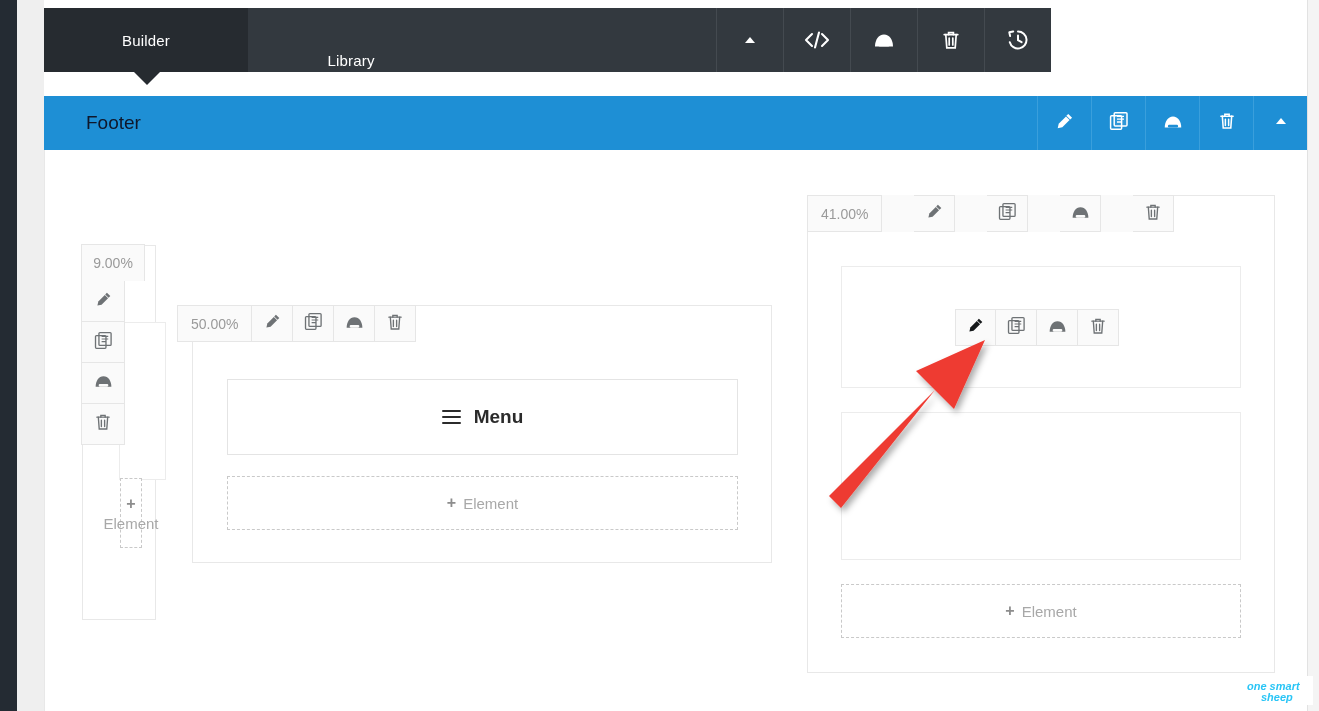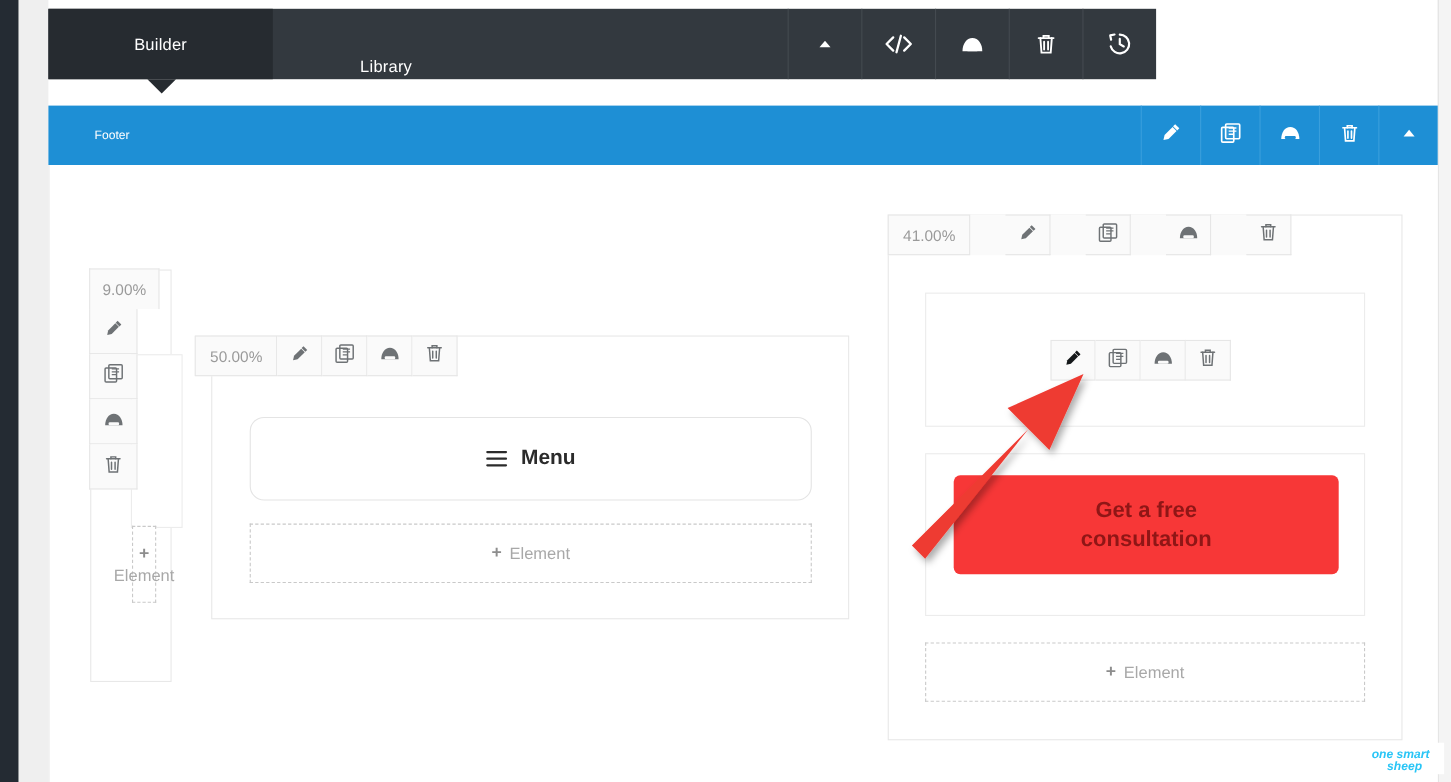--- a/index.html
+++ b/index.html
@@ -55,21 +55,21 @@
   .tool-btn svg { display: block; }
 
   
   .section-bar {
     position: absolute; left: 44px; top: 96px; width: 1263px; height: 54px;
     background: #1e8fd5;
   }
   .section-title {
     position: absolute; left: 42px; top: 0; height: 54px;
     display: flex; align-items: center;
-    color: #ffffff; font-size: 11px;
+    color: #0f172a; font-size: 19px;
   }
   .section-tools { position: absolute; right: 0; top: 0; height: 54px; display: flex; }
   .sec-btn {
     width: 54px; height: 54px;
     display: flex; align-items: center; justify-content: center;
     border-left: 1px solid #3a9fdc;
     color: #ffffff; cursor: pointer;
   }
 
   
@@ -377,21 +377,21 @@
           <svg width="18" height="20" viewBox="0 0 20 22" fill="none" stroke="#6e7275" stroke-width="1.5" stroke-linecap="round">
             <path d="M3.2 5.6 h13.6"></path>
             <path d="M7.6 5.6 V3.6 h4.8 v2"></path>
             <path d="M4.8 5.6 l1 13.2 h8.4 l1 -13.2"></path>
             <path d="M8.2 9 v7 M11.8 9 v7"></path>
           </svg>
         </span>
       </div>
     </div>
 
-    <div class="menu-el" style="left:182px; top:229px; width:511px; height:76px;border-radius:13px;">
+    <div class="menu-el" style="left:182px; top:229px; width:511px; height:76px;">
       <span class="burger">
         <i></i>
           <i></i>
           <i></i>
       </span>
       <span>Menu</span>
     </div>
 
     <div class="add-el" style="left:182px; top:326px; width:511px; height:54px;">
       <span class="plus">+</span>
@@ -478,26 +478,20 @@
             <path d="M7.6 5.6 V3.6 h4.8 v2"></path>
             <path d="M4.8 5.6 l1 13.2 h8.4 l1 -13.2"></path>
             <path d="M8.2 9 v7 M11.8 9 v7"></path>
           </svg>
         </span>
       </div>
     </div>
 
     <div class="module" style="left:796px; top:262px; width:400px; height:148px;"></div>
 
-    <div class="cta" style="left:822px; top:282px; width:350px; height:90px;">
-      <span>
-        <span>Get a free</span><br>
-        <span>consultation</span>
-      </span>
-    </div>
 
     <div class="add-el" style="left:796px; top:434px; width:400px; height:54px;">
       <span class="plus">+</span>
       <span>Element</span>
     </div>
 
   </div>
 
   <svg class="arrow-layer" viewBox="0 0 1319 711">
     <defs>

